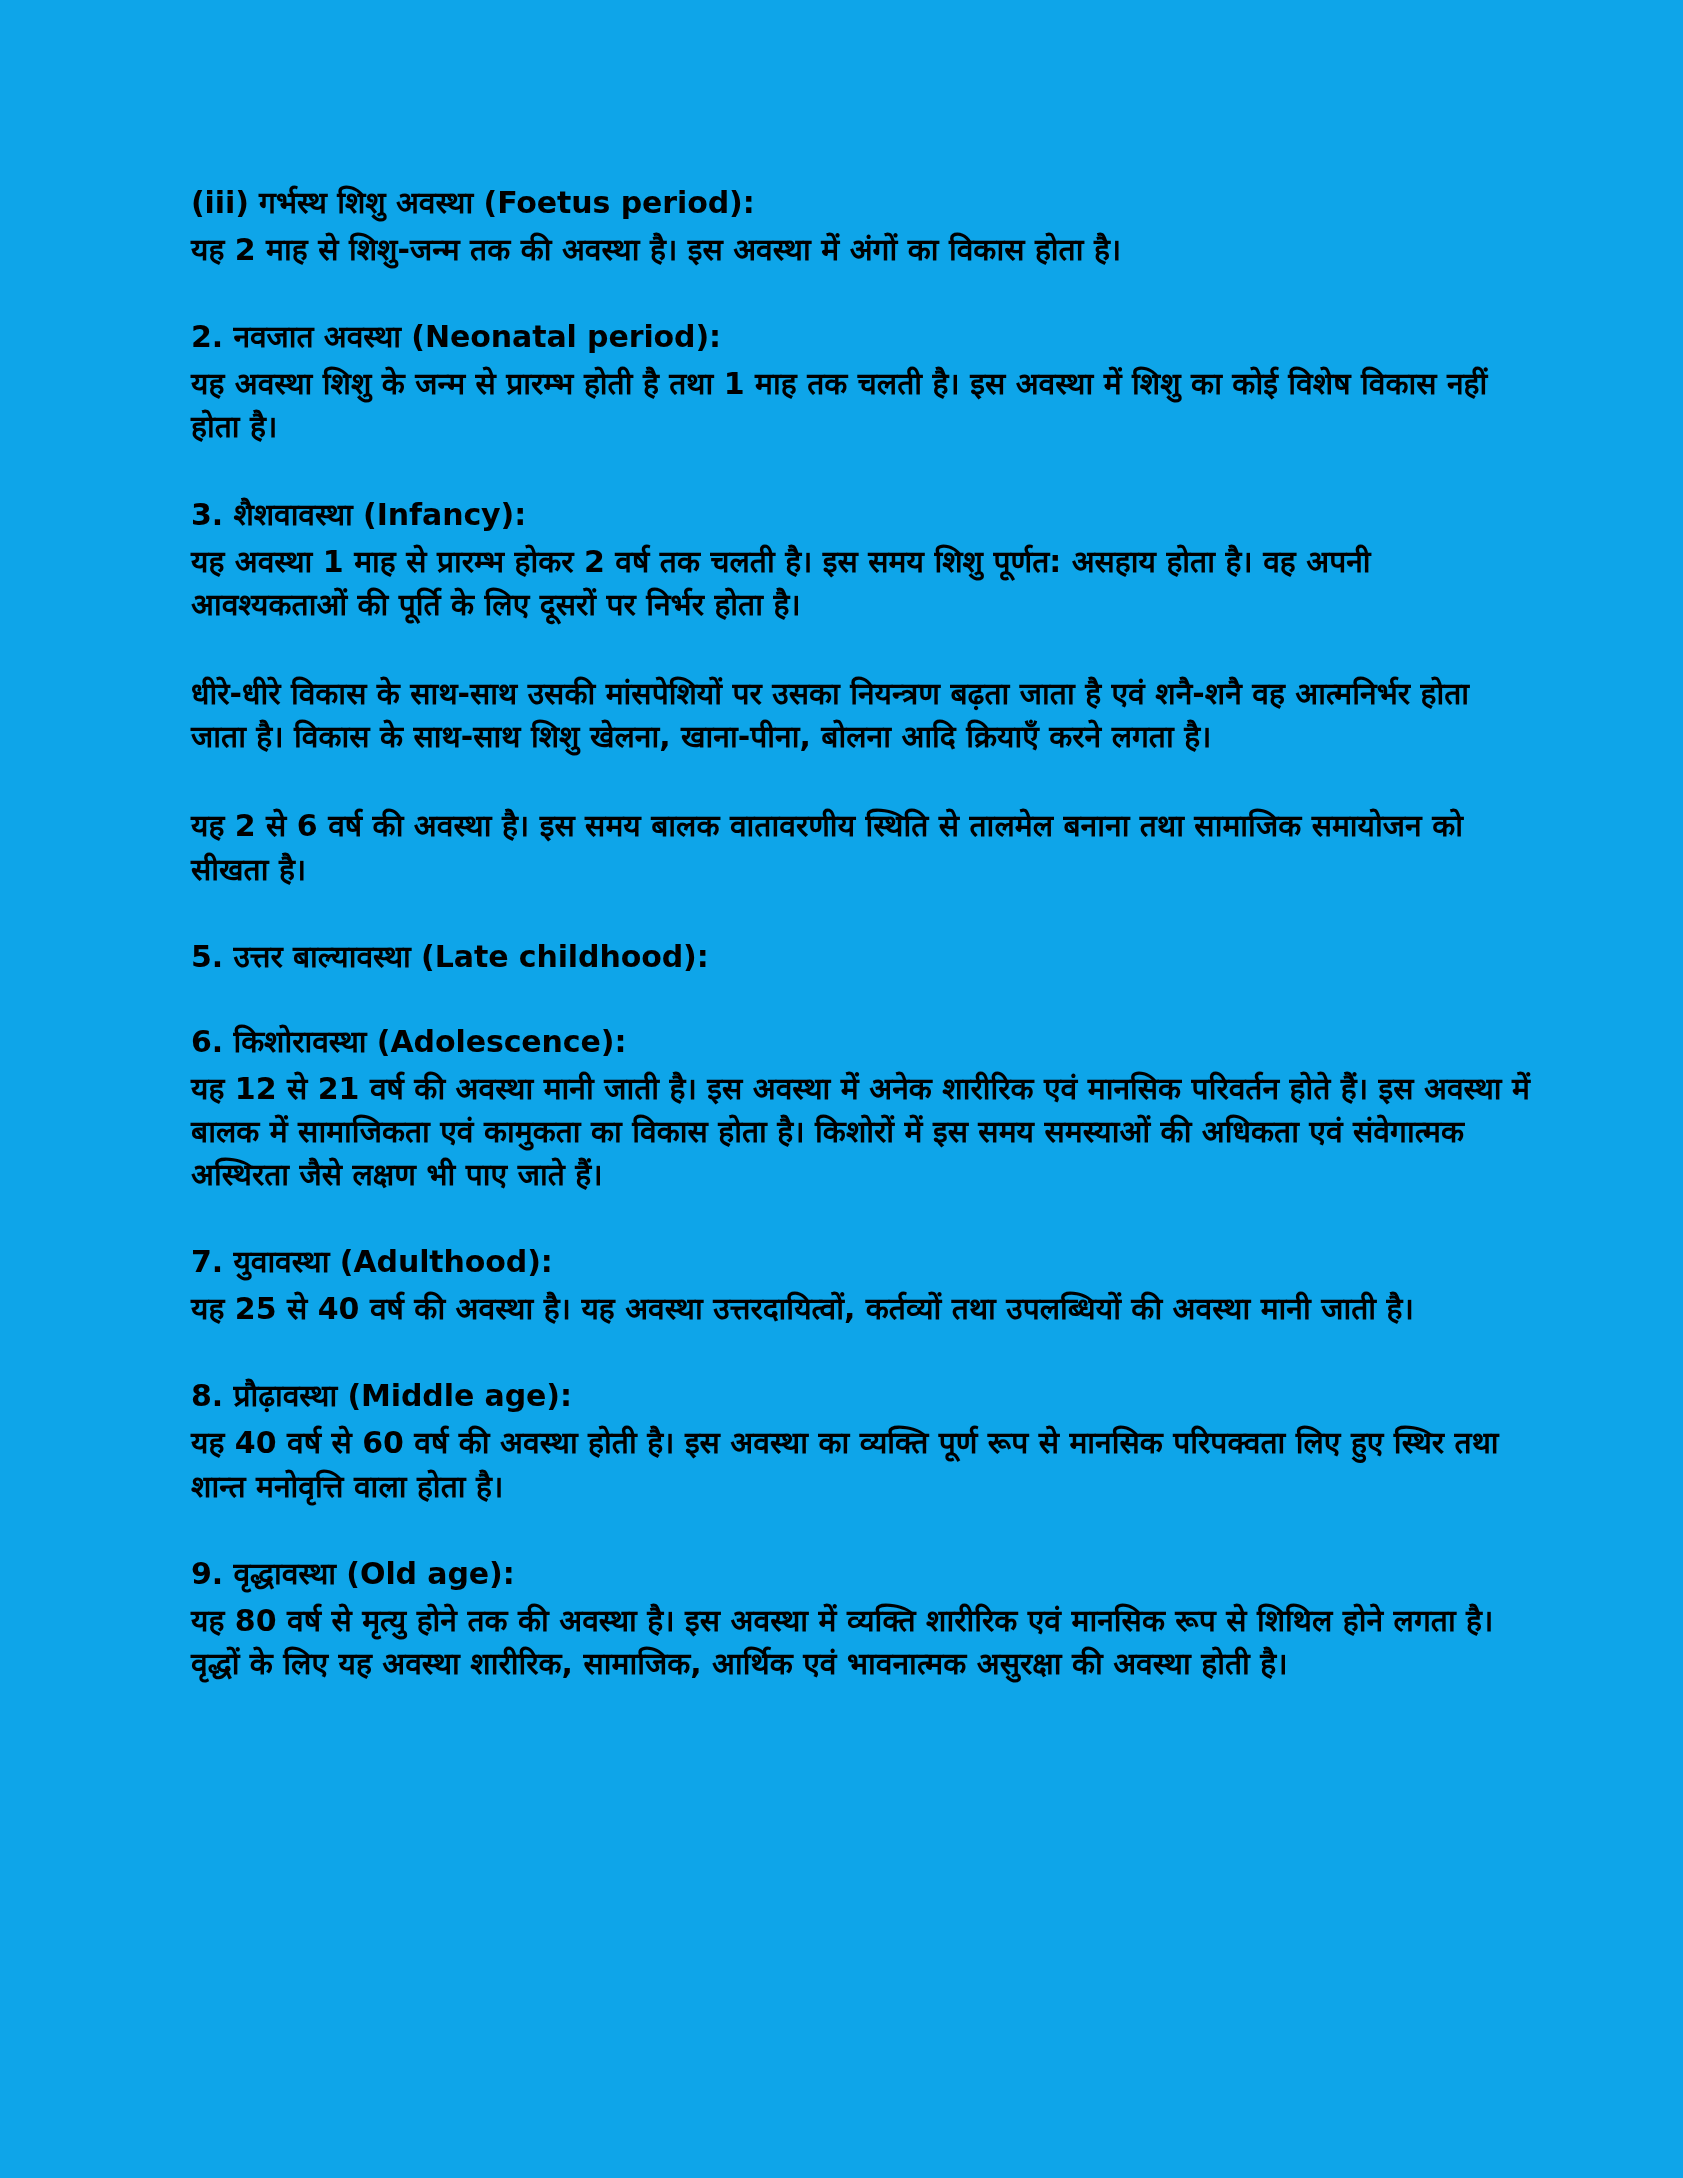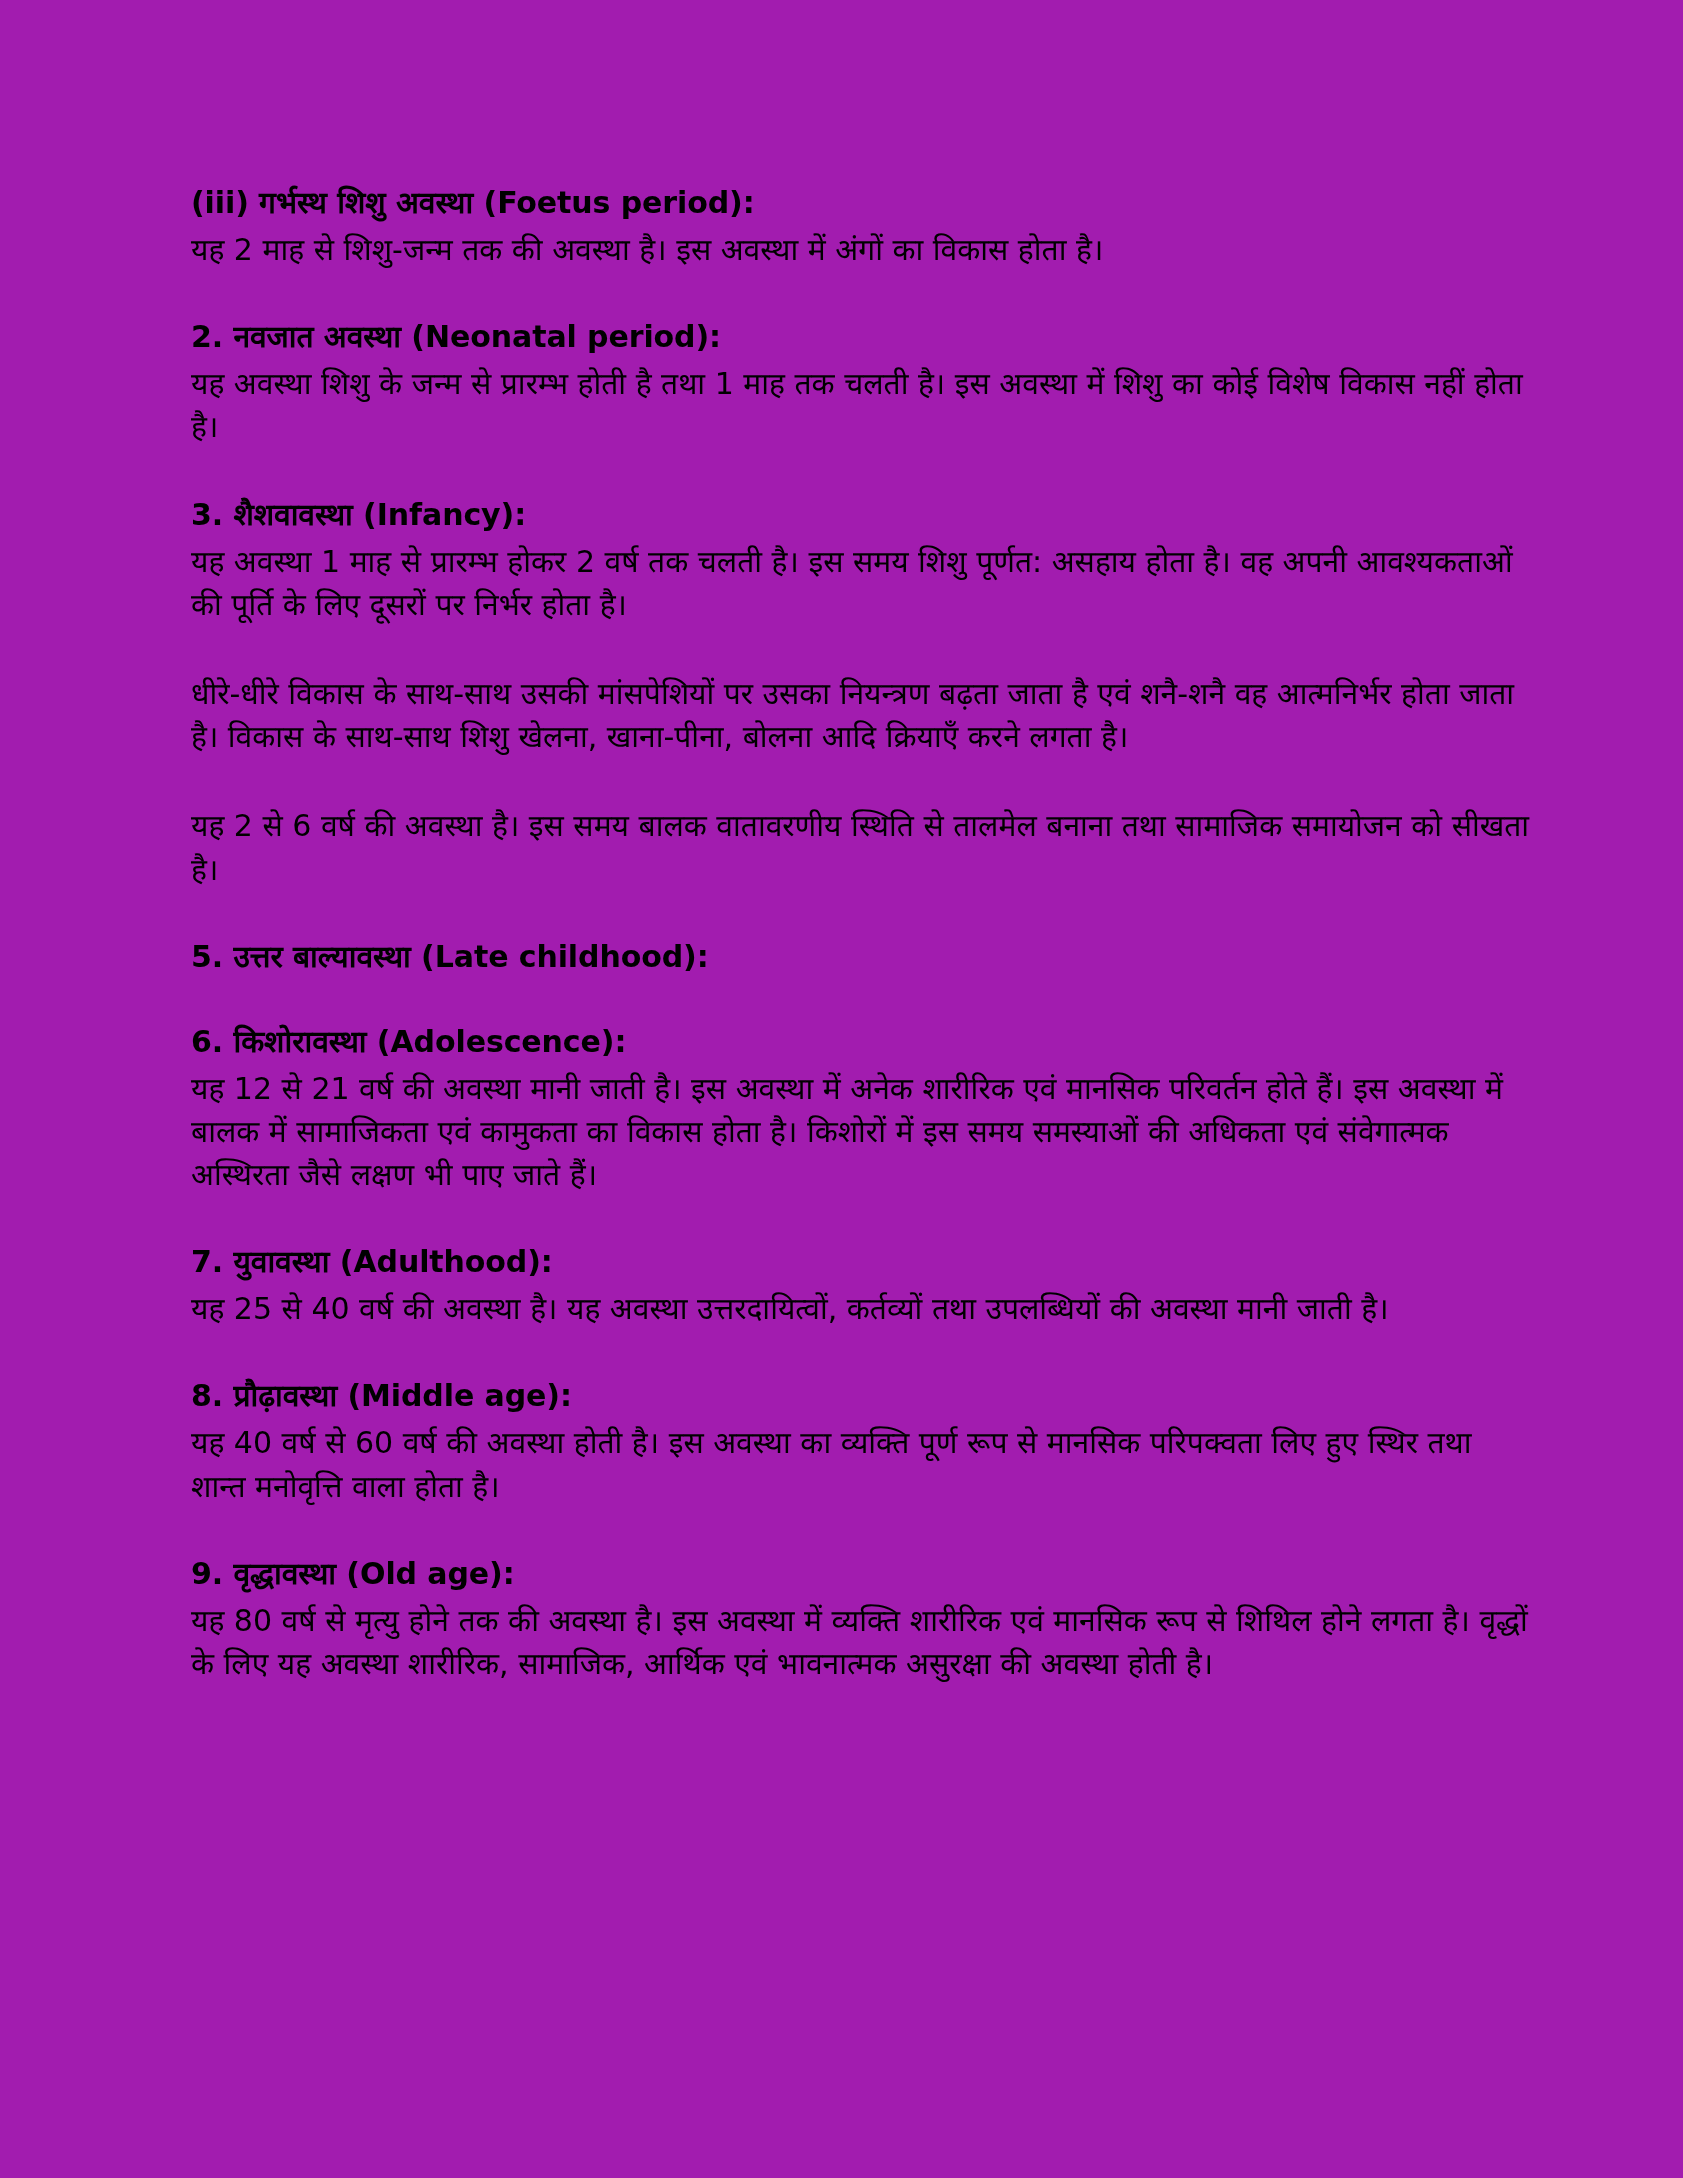--- a/index.html
+++ b/index.html
@@ -12,42 +12,42 @@
     width: 1683px;
     height: 2178px;
     font-family: "Liberation Sans", "DejaVu Sans", sans-serif;
     color: #000000;
     -webkit-font-smoothing: antialiased;
   }
   .page {
     position: relative;
     width: 1683px;
     height: 2178px;
-    background: #a21caf;
+    background: #0ea5e9;
     box-sizing: border-box;
     padding: 183px 158px 119px 191px;
   }
   .doc-body {
     width: 1341px;
   }
   .section {
     margin: 0 0 46px 0;
   }
   .heading {
     font-family: "DejaVu Sans", "Liberation Sans", sans-serif;
     font-weight: bold;
     font-size: 30px;
     line-height: 1.30;
     letter-spacing: -0.1px;
     margin: 0 0 6px 0;
     color: #000;
   }
   .para {
     font-family: "DejaVu Sans", "Liberation Sans", sans-serif;
-    font-weight: 400;
+    font-weight: 700;
     font-size: 30px;
     line-height: 1.44;
     margin: 0;
     color: #000;
     text-align: left;
   }
   .standalone-para {
     margin: 0 0 46px 0;
   }
 </style>

